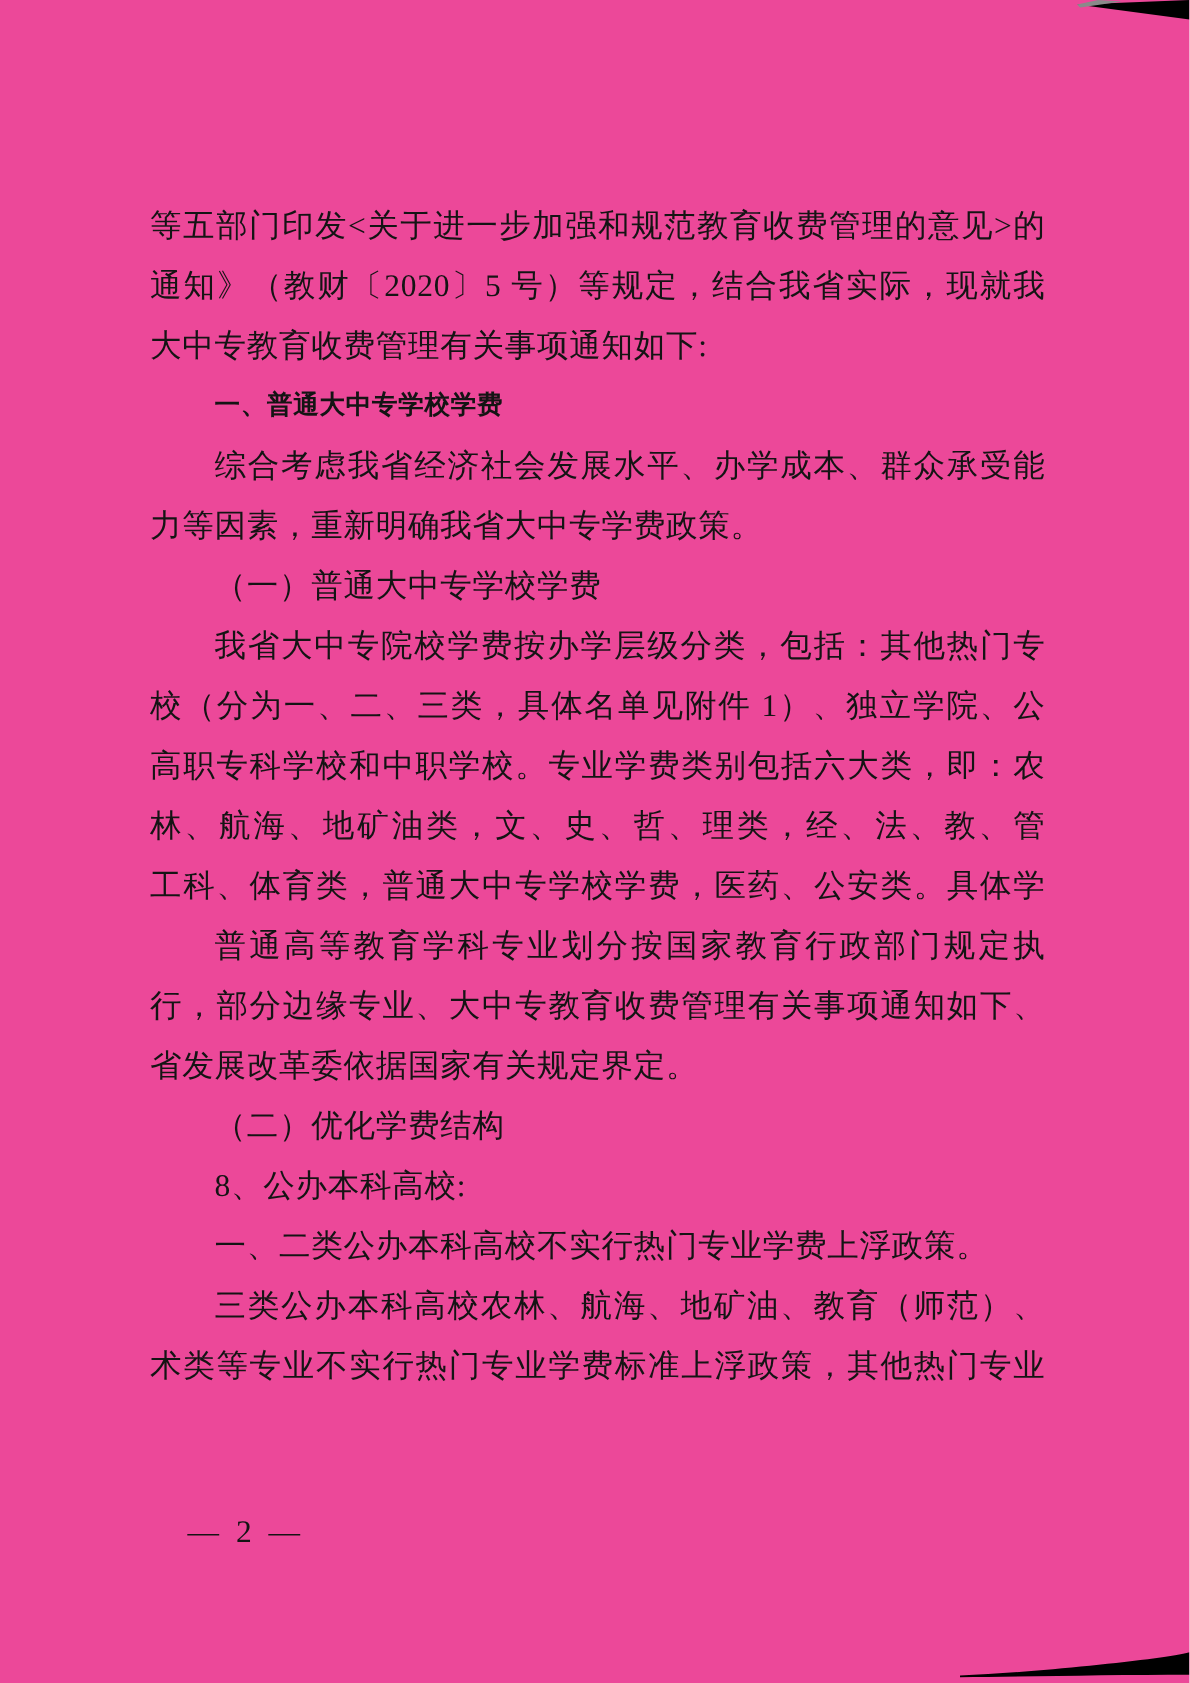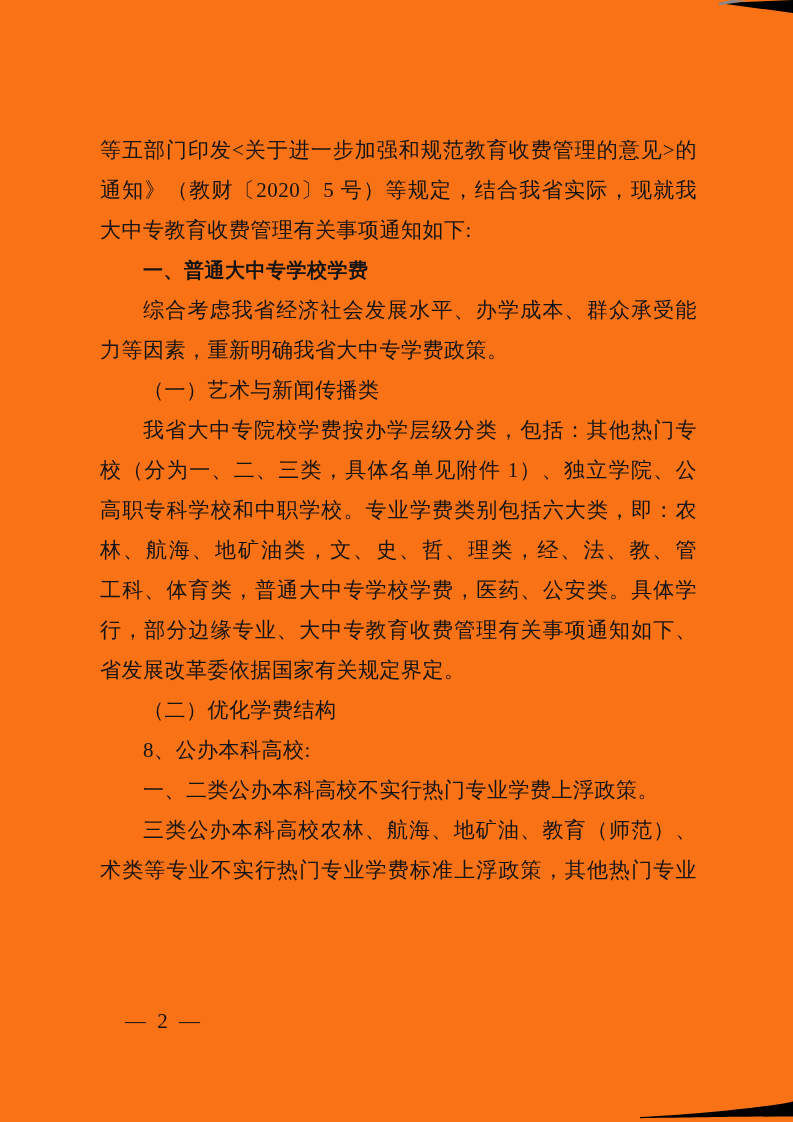--- a/index.html
+++ b/index.html
@@ -5,21 +5,21 @@
   * { margin: 0; padding: 0; box-sizing: border-box; }
   html, body {
     width: 793px; height: 1122px;
     background: #ffffff;
     font-family: "Liberation Serif", "DejaVu Serif", serif;
     overflow: hidden;
   }
   .page {
     position: relative;
     width: 793px; height: 1122px;
-    background: #f97316;
+    background: #ec4899;
     color: #141414;
   }
   .doc-body {
     position: absolute;
     left: 100px; top: 130px;
     width: 597px;
   }
   .line {
     height: 40px;
     line-height: 40px;
@@ -32,21 +32,21 @@
   .line.j {
     white-space: normal;
     overflow: hidden;
     text-align: justify;
     text-align-last: justify;
   }
   .line.indent { padding-left: 43px; }
   .line.heading {
     font-family: "Liberation Sans", "DejaVu Sans", sans-serif;
     font-weight: 700;
-    font-size: 20px;
+    font-size: 17px;
   }
   .page-number {
     position: absolute;
     left: 125px; top: 1003px;
     font-size: 21px;
     line-height: 36px;
     letter-spacing: 3px;
     color: #141414;
   }
   .scan-mark { position: absolute; display: block; }
@@ -67,26 +67,27 @@
     <path d="M0,17 C40,15.5 95,10 130,5.5 C140,4.2 148,2.8 153,1.5 L153,16.5 C100,16.5 40,17.8 0,18.2 Z" fill="#000000"></path>
   </svg>
 
   <div class="doc-body">
       <div class="line j">等五部门印发&lt;关于进一步加强和规范教育收费管理的意见&gt;的</div>
       <div class="line j">通知》（教财〔2020〕5 号）等规定，结合我省实际，现就我省</div>
       <div class="line">大中专教育收费管理有关事项通知如下:</div>
       <div class="line indent heading">一、普通大中专学校学费</div>
       <div class="line j indent">综合考虑我省经济社会发展水平、办学成本、群众承受能</div>
       <div class="line">力等因素，重新明确我省大中专学费政策。</div>
-      <div class="line indent">（一）艺术与新闻传播类</div>
+      <div class="line indent">（一）普通大中专学校学费</div>
       <div class="line j indent">我省大中专院校学费按办学层级分类，包括：其他热门专业</div>
       <div class="line j">校（分为一、二、三类，具体名单见附件 1）、独立学院、公办</div>
       <div class="line j">高职专科学校和中职学校。专业学费类别包括六大类，即：农</div>
       <div class="line j">林、航海、地矿油类，文、史、哲、理类，经、法、教、管类，</div>
       <div class="line j">工科、体育类，普通大中专学校学费，医药、公安类。具体学费</div>
+      <div class="line j indent">普通高等教育学科专业划分按国家教育行政部门规定执</div>
       <div class="line j">行，部分边缘专业、大中专教育收费管理有关事项通知如下、</div>
       <div class="line">省发展改革委依据国家有关规定界定。</div>
       <div class="line indent">（二）优化学费结构</div>
       <div class="line indent">8、公办本科高校:</div>
       <div class="line indent">一、二类公办本科高校不实行热门专业学费上浮政策。</div>
       <div class="line j indent">三类公办本科高校农林、航海、地矿油、教育（师范）、艺</div>
       <div class="line j">术类等专业不实行热门专业学费标准上浮政策，其他热门专业</div>
     </div>
 
   <div class="page-number">— 2 —</div>

